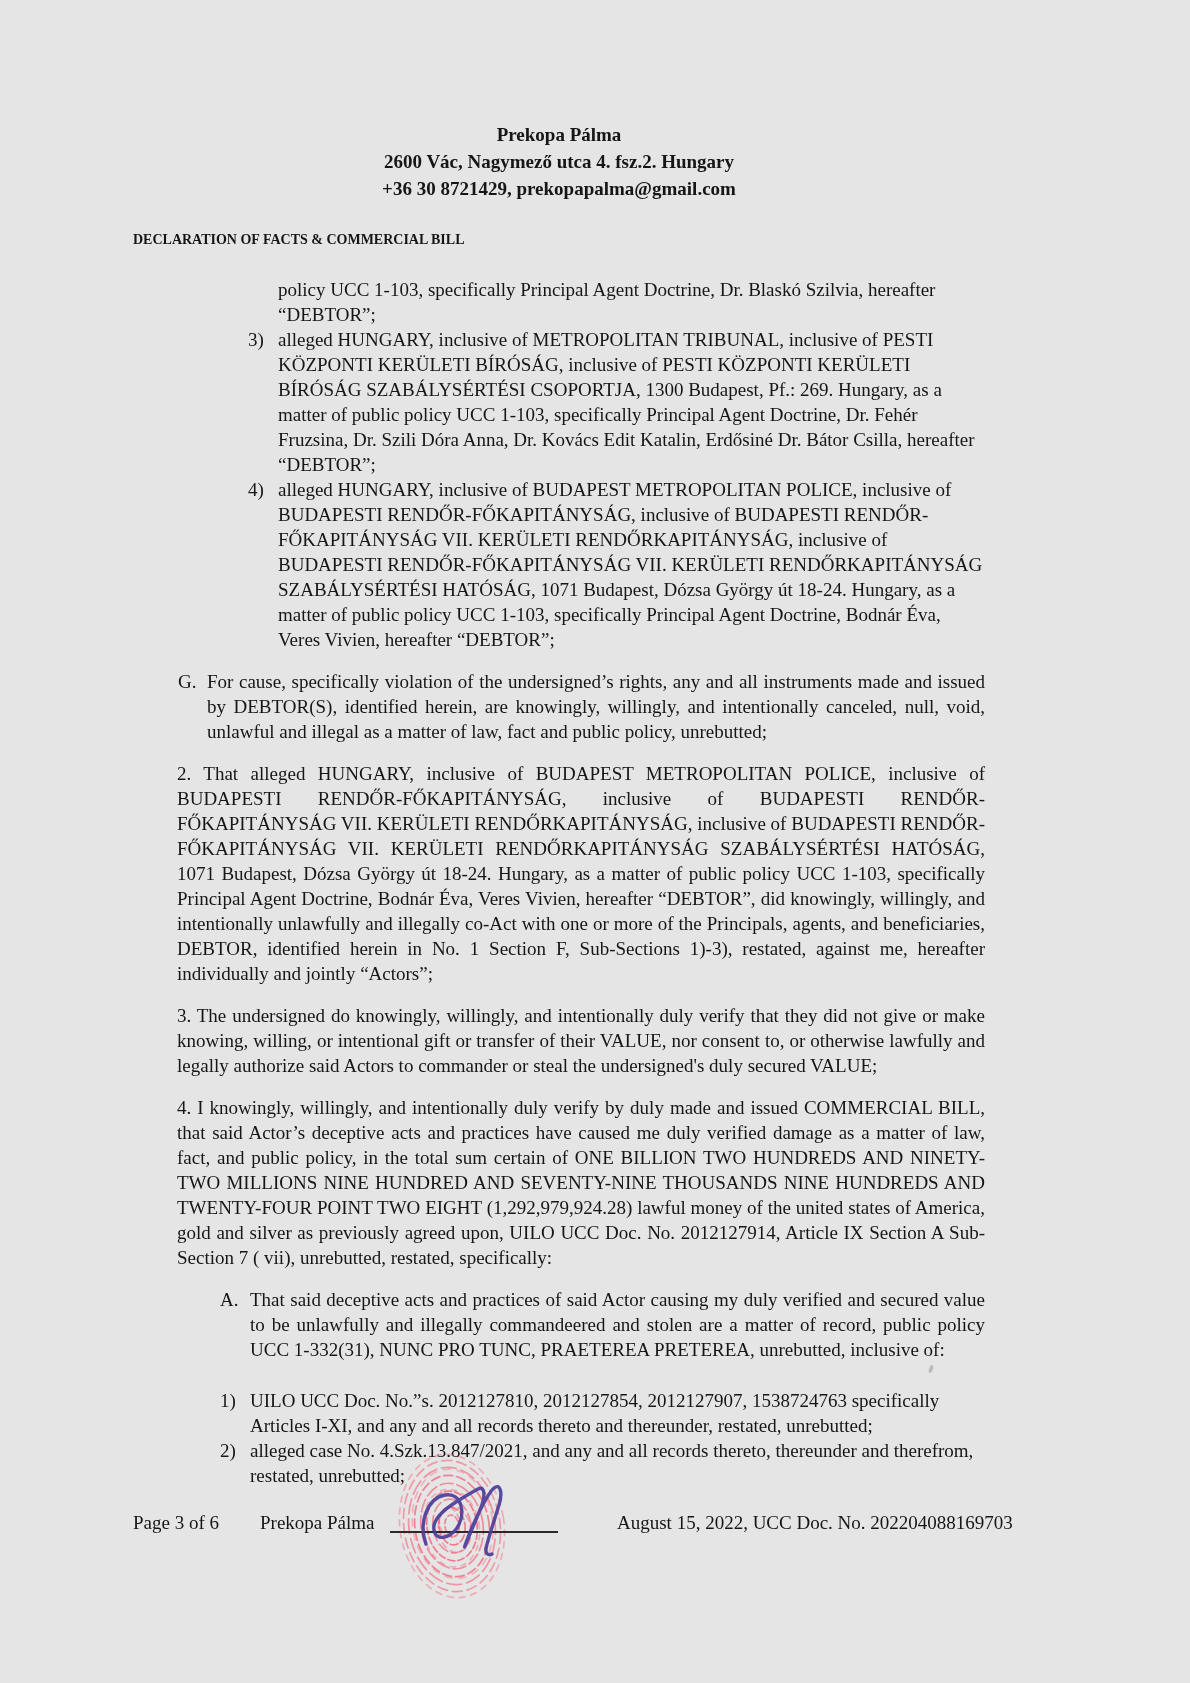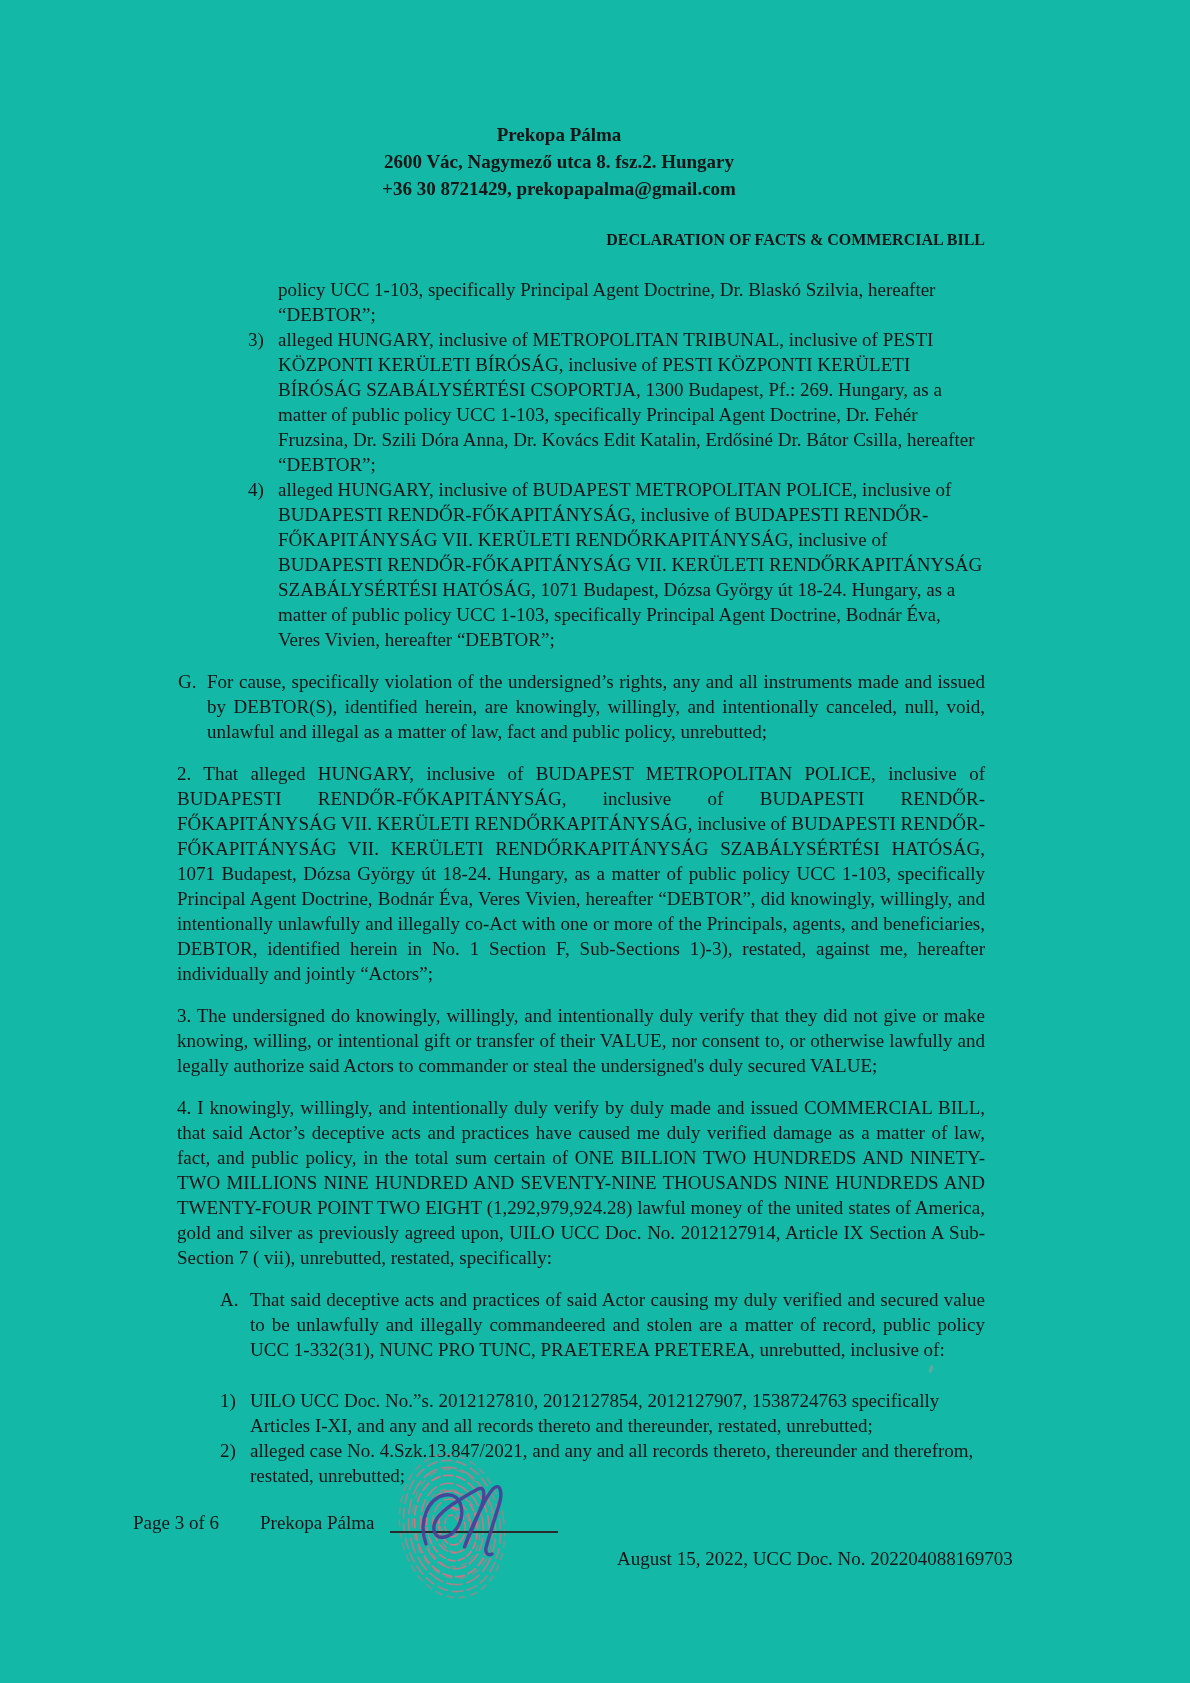--- a/index.html
+++ b/index.html
@@ -1,62 +1,62 @@
 <!DOCTYPE html>
 <html><head>
 <meta charset="utf-8">
 <style>
   html,body{margin:0;padding:0;background:#ffffff;}
   .page{
     position:relative;
     width:1190px;height:1683px;
-    background:#14b8a6;
+    background:#e5e5e5;
     font-family:"Liberation Serif","DejaVu Serif",serif;
     color:#161616;
     overflow:hidden;
   }
   .content{
     position:absolute;left:133px;top:0;width:852px;
     font-size:19px;line-height:25px;
   }
   .letterhead{padding-top:121px;text-align:center;font-weight:bold;line-height:27px;}
-  .doc-title{margin-top:24px;text-align:right;font-weight:bold;font-size:16px;line-height:27px;}
+  .doc-title{margin-top:24px;text-align:left;font-weight:bold;font-size:14px;line-height:27px;}
   .date-line{margin-top:22px;font-weight:bold;}
   .block{margin-top:17px;text-align:justify;margin-left:44px;}
   .carryover{margin-top:24px;margin-left:145px;text-align:left;}
   .hang{position:relative;}
   .li-f{margin-left:145px;text-align:left;}
   .li-f .marker{position:absolute;left:-30px;top:0;}
   .li-g{margin-left:74px;}
   .li-g .marker{position:absolute;left:-29px;top:0;}
   .li-a{margin-left:117px;}
   .li-a .marker{position:absolute;left:-30px;top:0;}
   .mt26{margin-top:26px;}
   .footer-text{position:absolute;font-size:19px;line-height:25px;}
   .pos-page{left:133px;top:1510px;}
   .pos-signer{left:260px;top:1510px;}
-  .pos-docref{left:617px;top:1546px;}
+  .pos-docref{left:617px;top:1510px;}
   .sig-line{position:absolute;left:390px;top:1531px;width:168px;height:0;
     border-top:2px solid #2a2a2a;z-index:3;}
   .fingerprint{position:absolute;left:393px;top:1448px;width:118px;height:152px;z-index:2;}
   .signature{position:absolute;left:418px;top:1478px;width:112px;height:88px;z-index:4;}
   .speckle{position:absolute;background:#9a9a9a;opacity:.55;border-radius:50%;}
   .sp1{left:929px;top:1365px;width:4px;height:8px;transform:rotate(18deg);}
   .sp2{left:626px;top:1351px;width:5px;height:4px;opacity:.25;}
 </style>
 </head>
 <body>
 
 <div class="page">
 
   <div class="content">
 
     <div class="letterhead">
       <div>Prekopa Pálma</div>
-      <div>2600 Vác, Nagymező utca 8. fsz.2. Hungary</div>
+      <div>2600 Vác, Nagymező utca 4. fsz.2. Hungary</div>
       <div>+36 30 8721429, prekopapalma@gmail.com</div>
     </div>
 
     <div class="doc-title">
       <div>DECLARATION OF FACTS &amp; COMMERCIAL BILL</div>
     </div>
 
 
     <div class="carryover">policy UCC 1-103, specifically Principal Agent Doctrine, Dr. Blaskó Szilvia, hereafter “DEBTOR”;</div>
 

